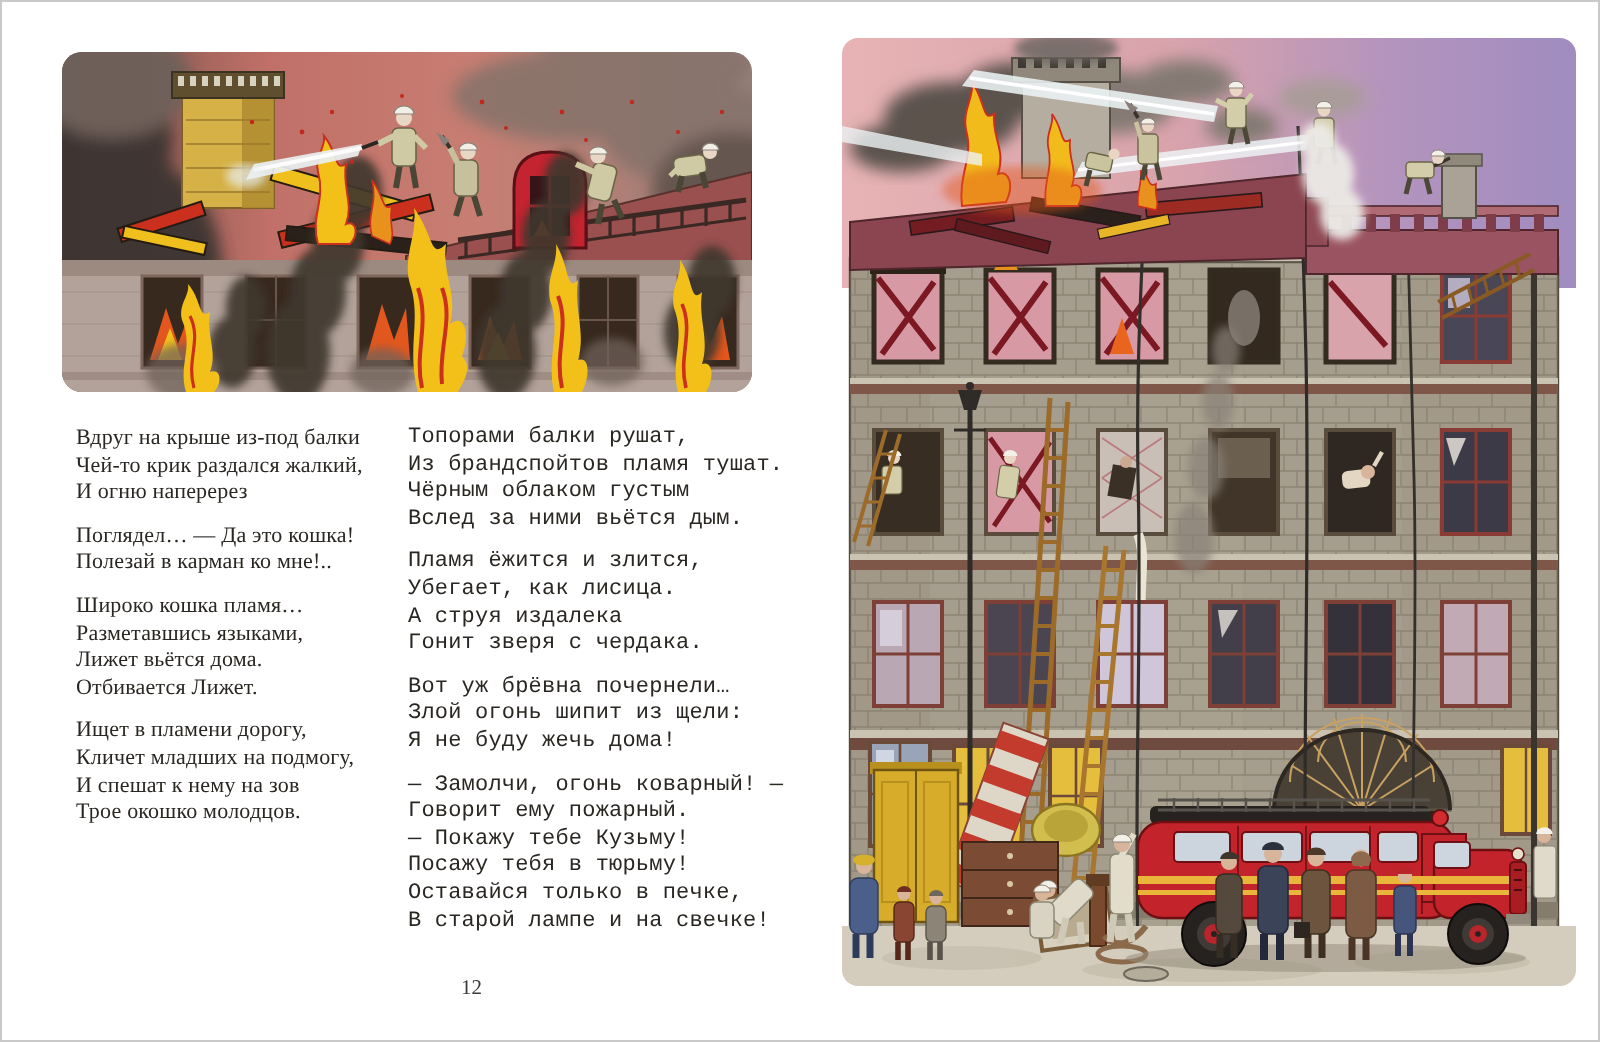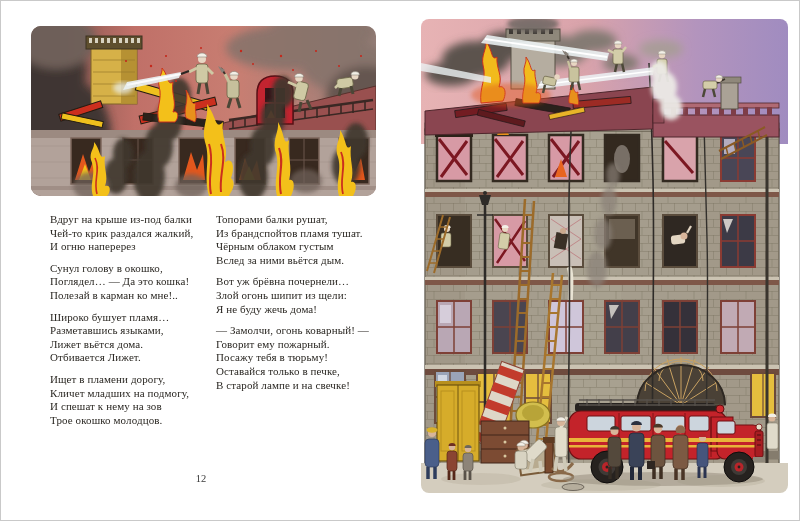--- a/index.html
+++ b/index.html
@@ -4,24 +4,24 @@
 <style>
   html,body{margin:0;padding:0;background:#ffffff;}
   #canvas{position:relative;width:798px;height:519px;background:#ffffff;border:1px solid #c9c9c9;overflow:hidden;
           font-family:"Liberation Serif", serif;}
   .illus{position:absolute;overflow:hidden;}
   #illus-left{left:30px;top:25px;width:345px;height:170px;border-radius:10px;}
   #illus-right{left:420px;top:18px;width:367px;height:474px;border-radius:8px;}
   .illus svg{display:block;width:100%;height:100%;}
   .poem{position:absolute;top:212px;font-size:11px;line-height:13.6px;color:#2a2722;letter-spacing:.1px;white-space:nowrap;}
   #col1{left:37px;}
-  #col2{left:203px;}
+  #col2{left:203px;font-family:Liberation Mono, monospace;}
   .stanza{margin:0 0 8px 0;}
-  .line{height:13.6px;margin-left:12px;}
-  #pageno{position:absolute;left:160px;top:472px;width:80px;text-align:center;font-size:10.5px;color:#3a3a3a;}
+  .line{height:13.6px;}
+  #pageno{position:absolute;left:160px;top:488px;width:80px;text-align:right;font-size:10.5px;color:#3a3a3a;}
 </style>
 </head>
 <body>
 
 <div id="canvas">
 
   <div>
 
     <figure class="illus" id="illus-left" style="margin:0" aria-label="burning-rooftop-with-firefighters">
       <svg viewBox="0 0 345 170">
@@ -202,52 +202,58 @@
       </svg>
     </figure>
 
     <div class="poem" id="col1">
       <div class="stanza">
           <div class="line">Вдруг на крыше из-под балки</div>
           <div class="line">Чей-то крик раздался жалкий,</div>
           <div class="line">И огню наперерез</div>
         </div>
       <div class="stanza">
-          <div class="line">Сунул голову в окошко,</div>
           <div class="line">Поглядел… — Да это кошка!</div>
           <div class="line">Полезай в карман ко мне!..</div>
         </div>
       <div class="stanza">
-          <div class="line">Широко бушует пламя…</div>
+          <div class="line">Широко кошка пламя…</div>
           <div class="line">Разметавшись языками,</div>
           <div class="line">Лижет вьётся дома.</div>
           <div class="line">Отбивается Лижет.</div>
         </div>
       <div class="stanza">
           <div class="line">Ищет в пламени дорогу,</div>
           <div class="line">Кличет младших на подмогу,</div>
           <div class="line">И спешат к нему на зов</div>
           <div class="line">Трое окошко молодцов.</div>
         </div>
     </div>
     <div class="poem" id="col2">
       <div class="stanza">
           <div class="line">Топорами балки рушат,</div>
           <div class="line">Из брандспойтов пламя тушат.</div>
           <div class="line">Чёрным облаком густым</div>
           <div class="line">Вслед за ними вьётся дым.</div>
         </div>
       <div class="stanza">
+          <div class="line">Пламя ёжится и злится,</div>
+          <div class="line">Убегает, как лисица.</div>
+          <div class="line">А струя издалека</div>
+          <div class="line">Гонит зверя с чердака.</div>
+        </div>
+      <div class="stanza">
           <div class="line">Вот уж брёвна почернели…</div>
           <div class="line">Злой огонь шипит из щели:</div>
           <div class="line">Я не буду жечь дома!</div>
         </div>
       <div class="stanza">
           <div class="line">— Замолчи, огонь коварный! —</div>
           <div class="line">Говорит ему пожарный.</div>
+          <div class="line">— Покажу тебе Кузьму!</div>
           <div class="line">Посажу тебя в тюрьму!</div>
           <div class="line">Оставайся только в печке,</div>
           <div class="line">В старой лампе и на свечке!</div>
         </div>
     </div>
     <div id="pageno">12</div>
   </div>
 
   <div>
     <figure class="illus" id="illus-right" style="margin:0" aria-label="stone-building-fire-rescue-with-fire-engine">

